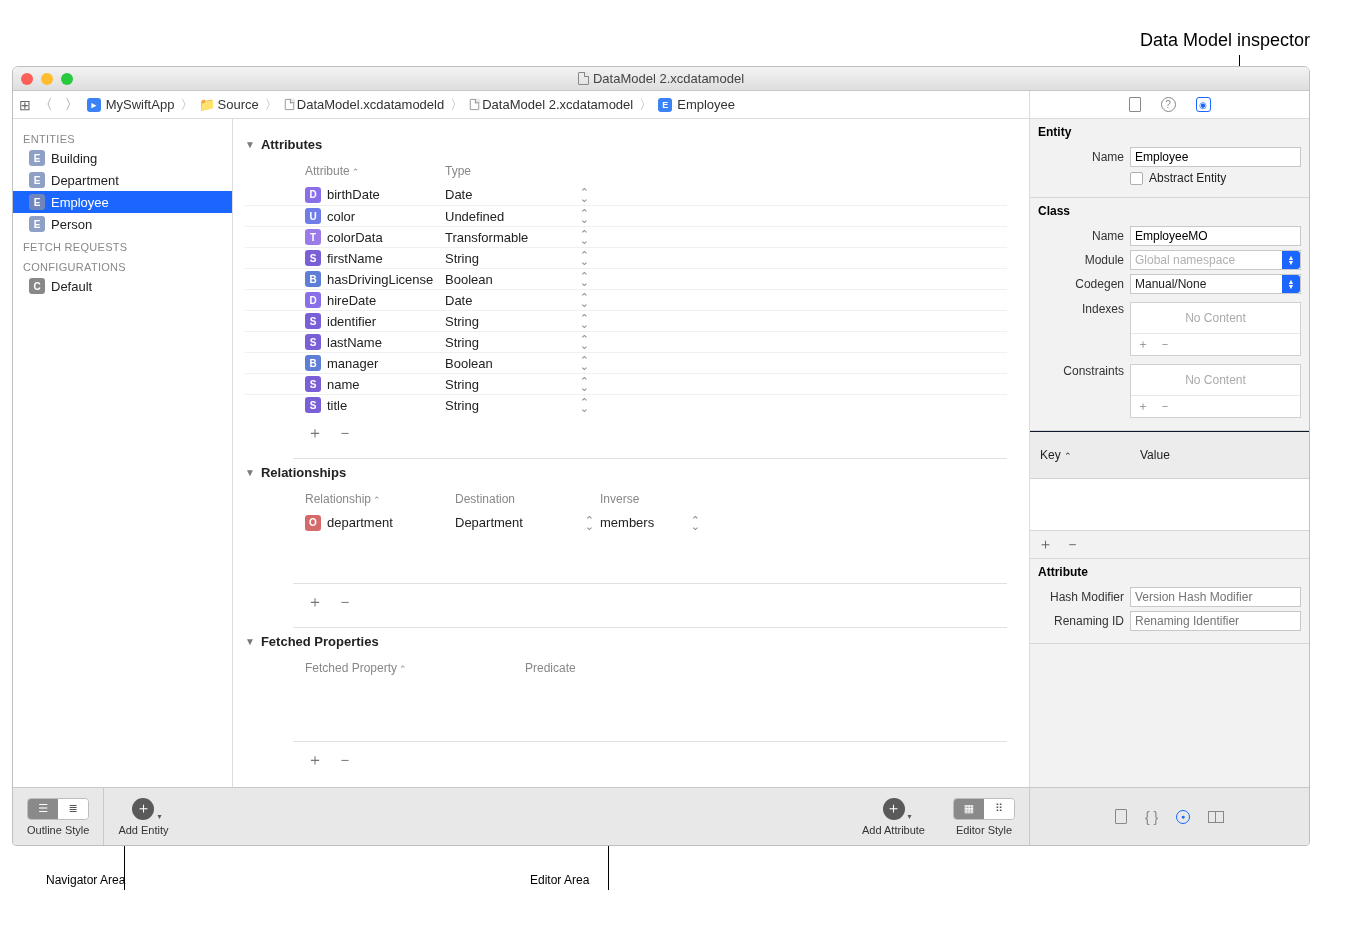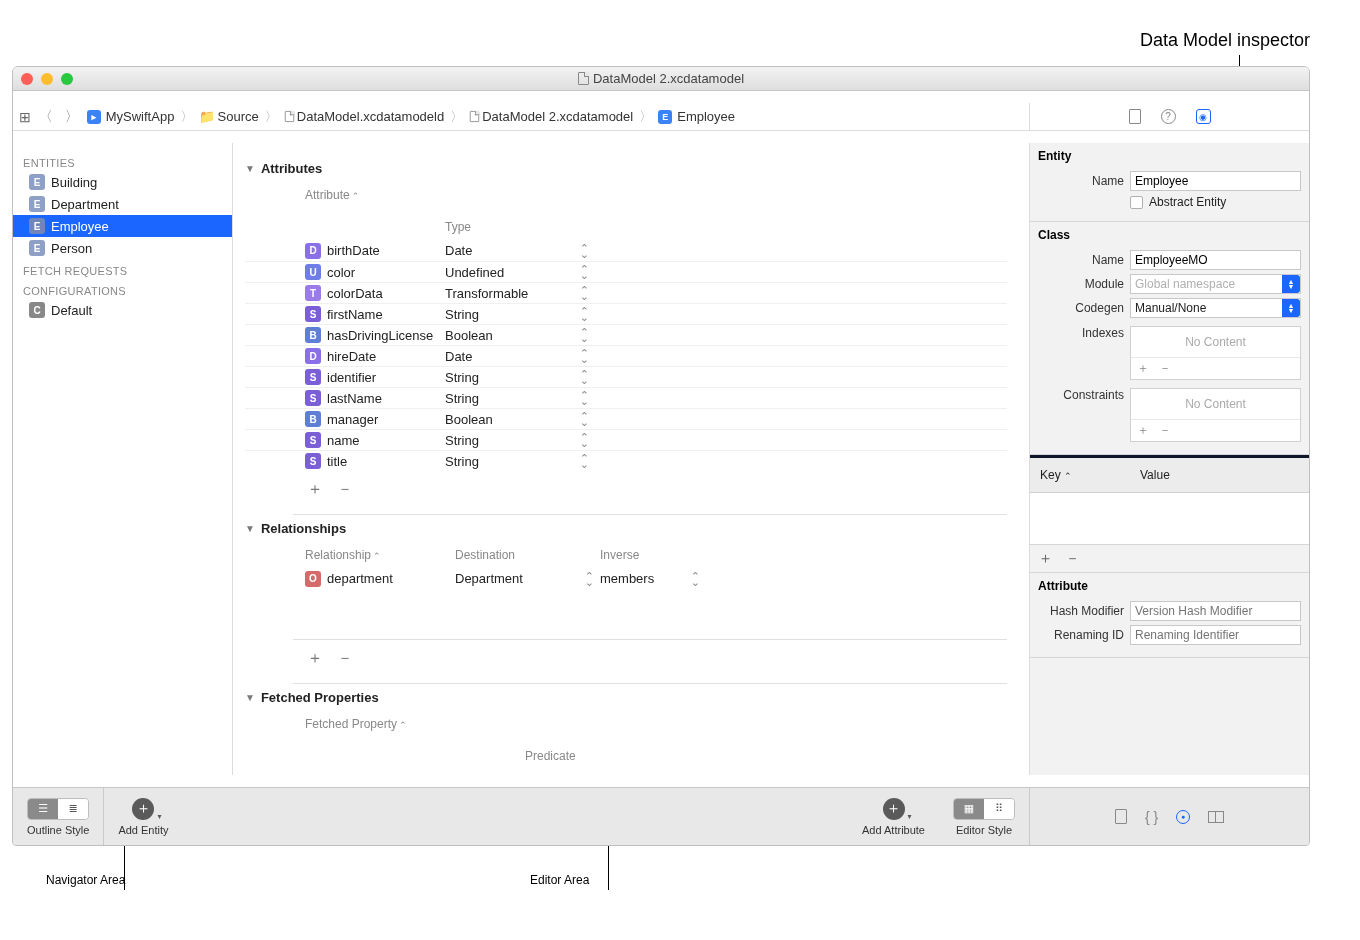--- a/index.html
+++ b/index.html
@@ -5,21 +5,21 @@
 * { box-sizing: border-box; margin:0; padding:0; }
 body { font-family: -apple-system, "Helvetica Neue", Arial, sans-serif; font-size:13px; color:#222; background:#fff; }
 .canvas { position:relative; width:1360px; height:940px;text-decoration:underline; }
 
 .callout-top { position:absolute; top:30px; right:50px; font-size:18px; color:#000; }
 .callout-line-top { position:absolute; top:55px; width:1px; height:44px; background:#000; }
 
 .callout-bottom { position:absolute; top:873px; font-size:12px; color:#000; }
 .callout-line-bottom { position:absolute; top:750px; width:1px; background:#000; }
 
-.window { position:absolute; top:66px; left:12px; width:1298px; height:780px; border:1px solid #bfbfbf; border-radius:6px 6px 4px 4px; background:#fff; overflow:hidden; box-shadow:0 0 0 rgba(0,0,0,0); display:flex; flex-direction:column;gap:12px;}
+.window { position:absolute; top:66px; left:12px; width:1298px; height:780px; border:1px solid #bfbfbf; border-radius:6px 6px 4px 4px; background:#fff; overflow:hidden; box-shadow:0 0 0 rgba(0,0,0,0); display:flex; flex-direction:column;}
 .titlebar { height:24px; background:linear-gradient(#f3f3f3,#dedede); border-bottom:1px solid #c6c6c6; display:flex; align-items:center; padding:0 8px; position:relative;}
 .traffic { display:flex; gap:8px; }
 .dot { width:12px; height:12px; border-radius:50%; }
 .red{background:#ff5f56;} .yellow{background:#ffbd2e;} .green{background:#27c93f;}
 .titlebar-title { position:absolute; left:0; right:0; text-align:center; color:#444; font-size:13px; display:flex; align-items:center; justify-content:center; gap:4px;}
 .doc-icon { width:11px; height:13px; border:1px solid #888; border-radius:1px; position:relative; display:inline-block;}
 .doc-icon:before { content:""; position:absolute; right:-1px; top:-1px; width:4px; height:4px; background:#e8e8e8; border-left:1px solid #888; border-bottom:1px solid #888; }
 
 .toolbar { height:28px; background:#fff; border-bottom:1px solid #dcdcdc; display:flex; align-items:center; }
 .toolbar-left { flex:1; display:flex; align-items:center; padding-left:6px; gap:4px;}
@@ -39,21 +39,21 @@
 .nav-item.selected { background:#1a66ff; color:#fff;}
 .ent-badge { width:16px; height:16px; border-radius:3px; background:#8fa0c7; color:#fff; display:inline-flex; align-items:center; justify-content:center; font-size:10px; font-weight:700;}
 .nav-item.selected .ent-badge { background:#6f85bb; }
 .conf-badge { background:#888;}
 
 .editor { flex:1; overflow:auto; padding:12px 22px 0 12px; background:#fff;}
 .section-header { font-weight:600; font-size:13px; display:flex; align-items:center; gap:6px; padding:6px 0;}
 .disclosure { color:#7a7a7a; font-size:10px; }
 .table-head { display:flex; padding:6px 0 6px 60px; color:#888; font-size:12px; }
 .col-attr { width:140px; position:relative;}
-.col-type { width:150px;margin-top:32px; }
+.col-type { width:150px; }
 .sort-ind { font-size:9px; margin-left:2px;}
 .row { display:flex; align-items:center; padding:1px 0 1px 60px; height:21px; border-top:1px solid #f0f0f0;}
 .row:first-of-type{border-top:none;}
 .type-icon { width:16px; height:16px; border-radius:3px; display:inline-flex; align-items:center; justify-content:center; font-size:10px; font-weight:700; color:#fff; margin-right:6px;}
 .ti-D{background:#8a6fe8;} .ti-U{background:#6f7de8;} .ti-T{background:#9a7be8;} .ti-S{background:#7a5fd6;} .ti-B{background:#5f7fd6;} .ti-O{background:#d66a6a;}
 .cell-name { width:140px; display:flex; align-items:center;}
 .cell-type { width:150px; display:flex; align-items:center; justify-content:space-between; padding-right:6px;}
 .stepper { color:#888; font-size:11px; line-height:6px; display:flex; flex-direction:column; align-items:center; cursor:default;}
 .add-remove { display:flex; gap:14px; padding:8px 0 14px 62px; color:#777; font-size:16px;}
 .hr-bottom { border-top:1px solid #e0e0e0; margin:0 0 0 48px;}
@@ -68,21 +68,21 @@
 .form-label { width:86px; text-align:right; color:#333; font-size:12px;}
 .form-input { flex:1; height:20px; border:1px solid #c8c8c8; background:#fff; padding:0 4px; font-size:12px;}
 .form-select { flex:1; height:20px; border:1px solid #c8c8c8; background:#fff; padding:0 18px 0 4px; font-size:12px; position:relative; display:flex; align-items:center;}
 .sel-arrow { position:absolute; right:0; top:0; bottom:0; width:18px; background:#1a66ff; display:flex; flex-direction:column; align-items:center; justify-content:center; gap:0px; border-radius:0 3px 3px 0;}
 .sel-arrow span{color:#fff; font-size:7px; line-height:5px;}
 .form-check { width:13px; height:13px; border:1px solid #b0b0b0; background:#fff; border-radius:2px;}
 .placeholder { color:#b0b0b0; }
 .box-area { border:1px solid #d0d0d0; background:#fff; height:54px; display:flex; flex-direction:column; justify-content:space-between;}
 .box-content { flex:1; display:flex; align-items:center; justify-content:center; color:#aaa;}
 .box-footer { display:flex; gap:10px; padding:2px 6px; border-top:1px solid #e8e8e8; color:#888;}
-.kv-bar { background:#ececec; border-top:3px solid #0f172a; border-bottom:1px solid #d0d0d0; display:flex; padding:10px 10px; font-size:12px;}
+.kv-bar { background:#ececec; border-top:1px solid #0f172a; border-bottom:1px solid #d0d0d0; display:flex; padding:16px 10px; font-size:12px;}
 .kv-bar .k{width:100px;} .kv-bar .caret{font-size:9px; margin-right:8px;}
 .insp-plusminus{ display:flex; gap:12px; padding:4px 8px; color:#666; font-size:15px; border-bottom:1px solid #d6d6d6;}
 
 .bottombar { height:58px; background:#e8e8e8; border-top:1px solid #c8c8c8; display:flex; align-items:center;}
 .bb-seg { display:flex; flex-direction:column; align-items:center; justify-content:center; height:100%; padding:0 14px; gap:4px;}
 .seg-control { display:flex; border:1px solid #bdbdbd; border-radius:4px; overflow:hidden;}
 .seg-btn { width:30px; height:20px; background:#fff; display:flex; align-items:center; justify-content:center; font-size:11px; color:#555;}
 .seg-btn.sel { background:#8a8a8a; color:#fff;}
 .seg-label { font-size:11px; color:#333;}
 .bb-divider{ width:1px; height:100%; background:#cacaca;}

